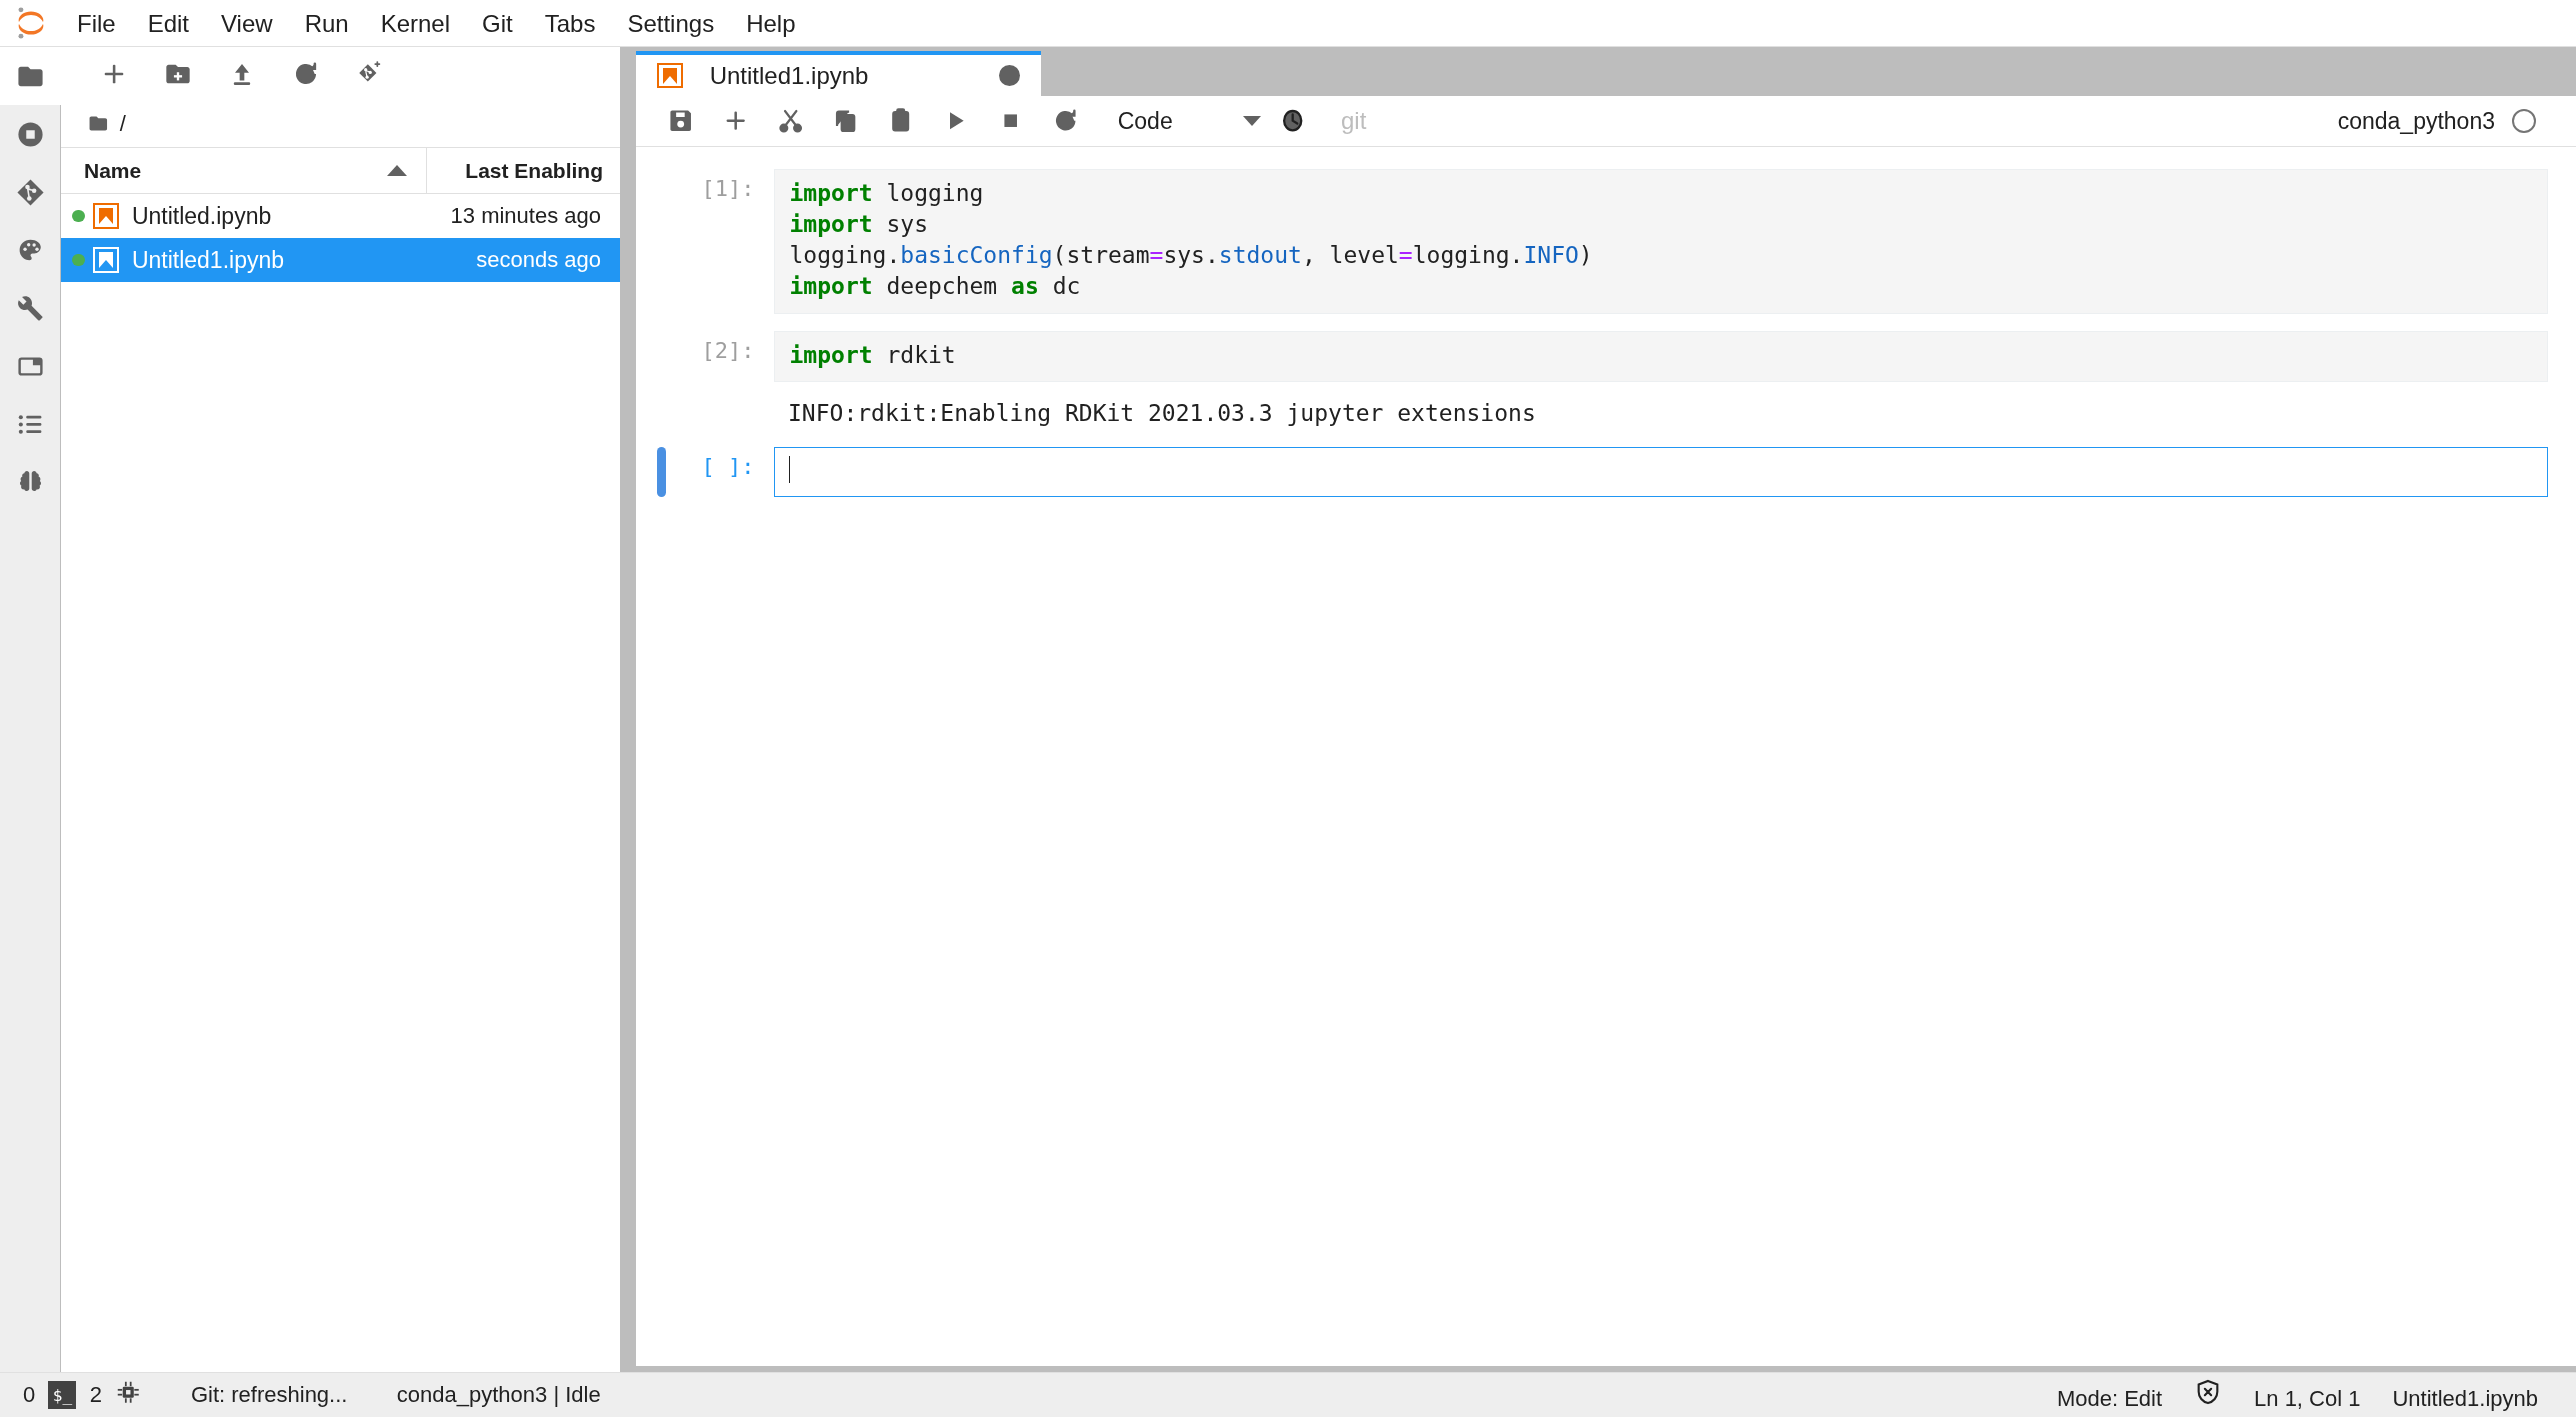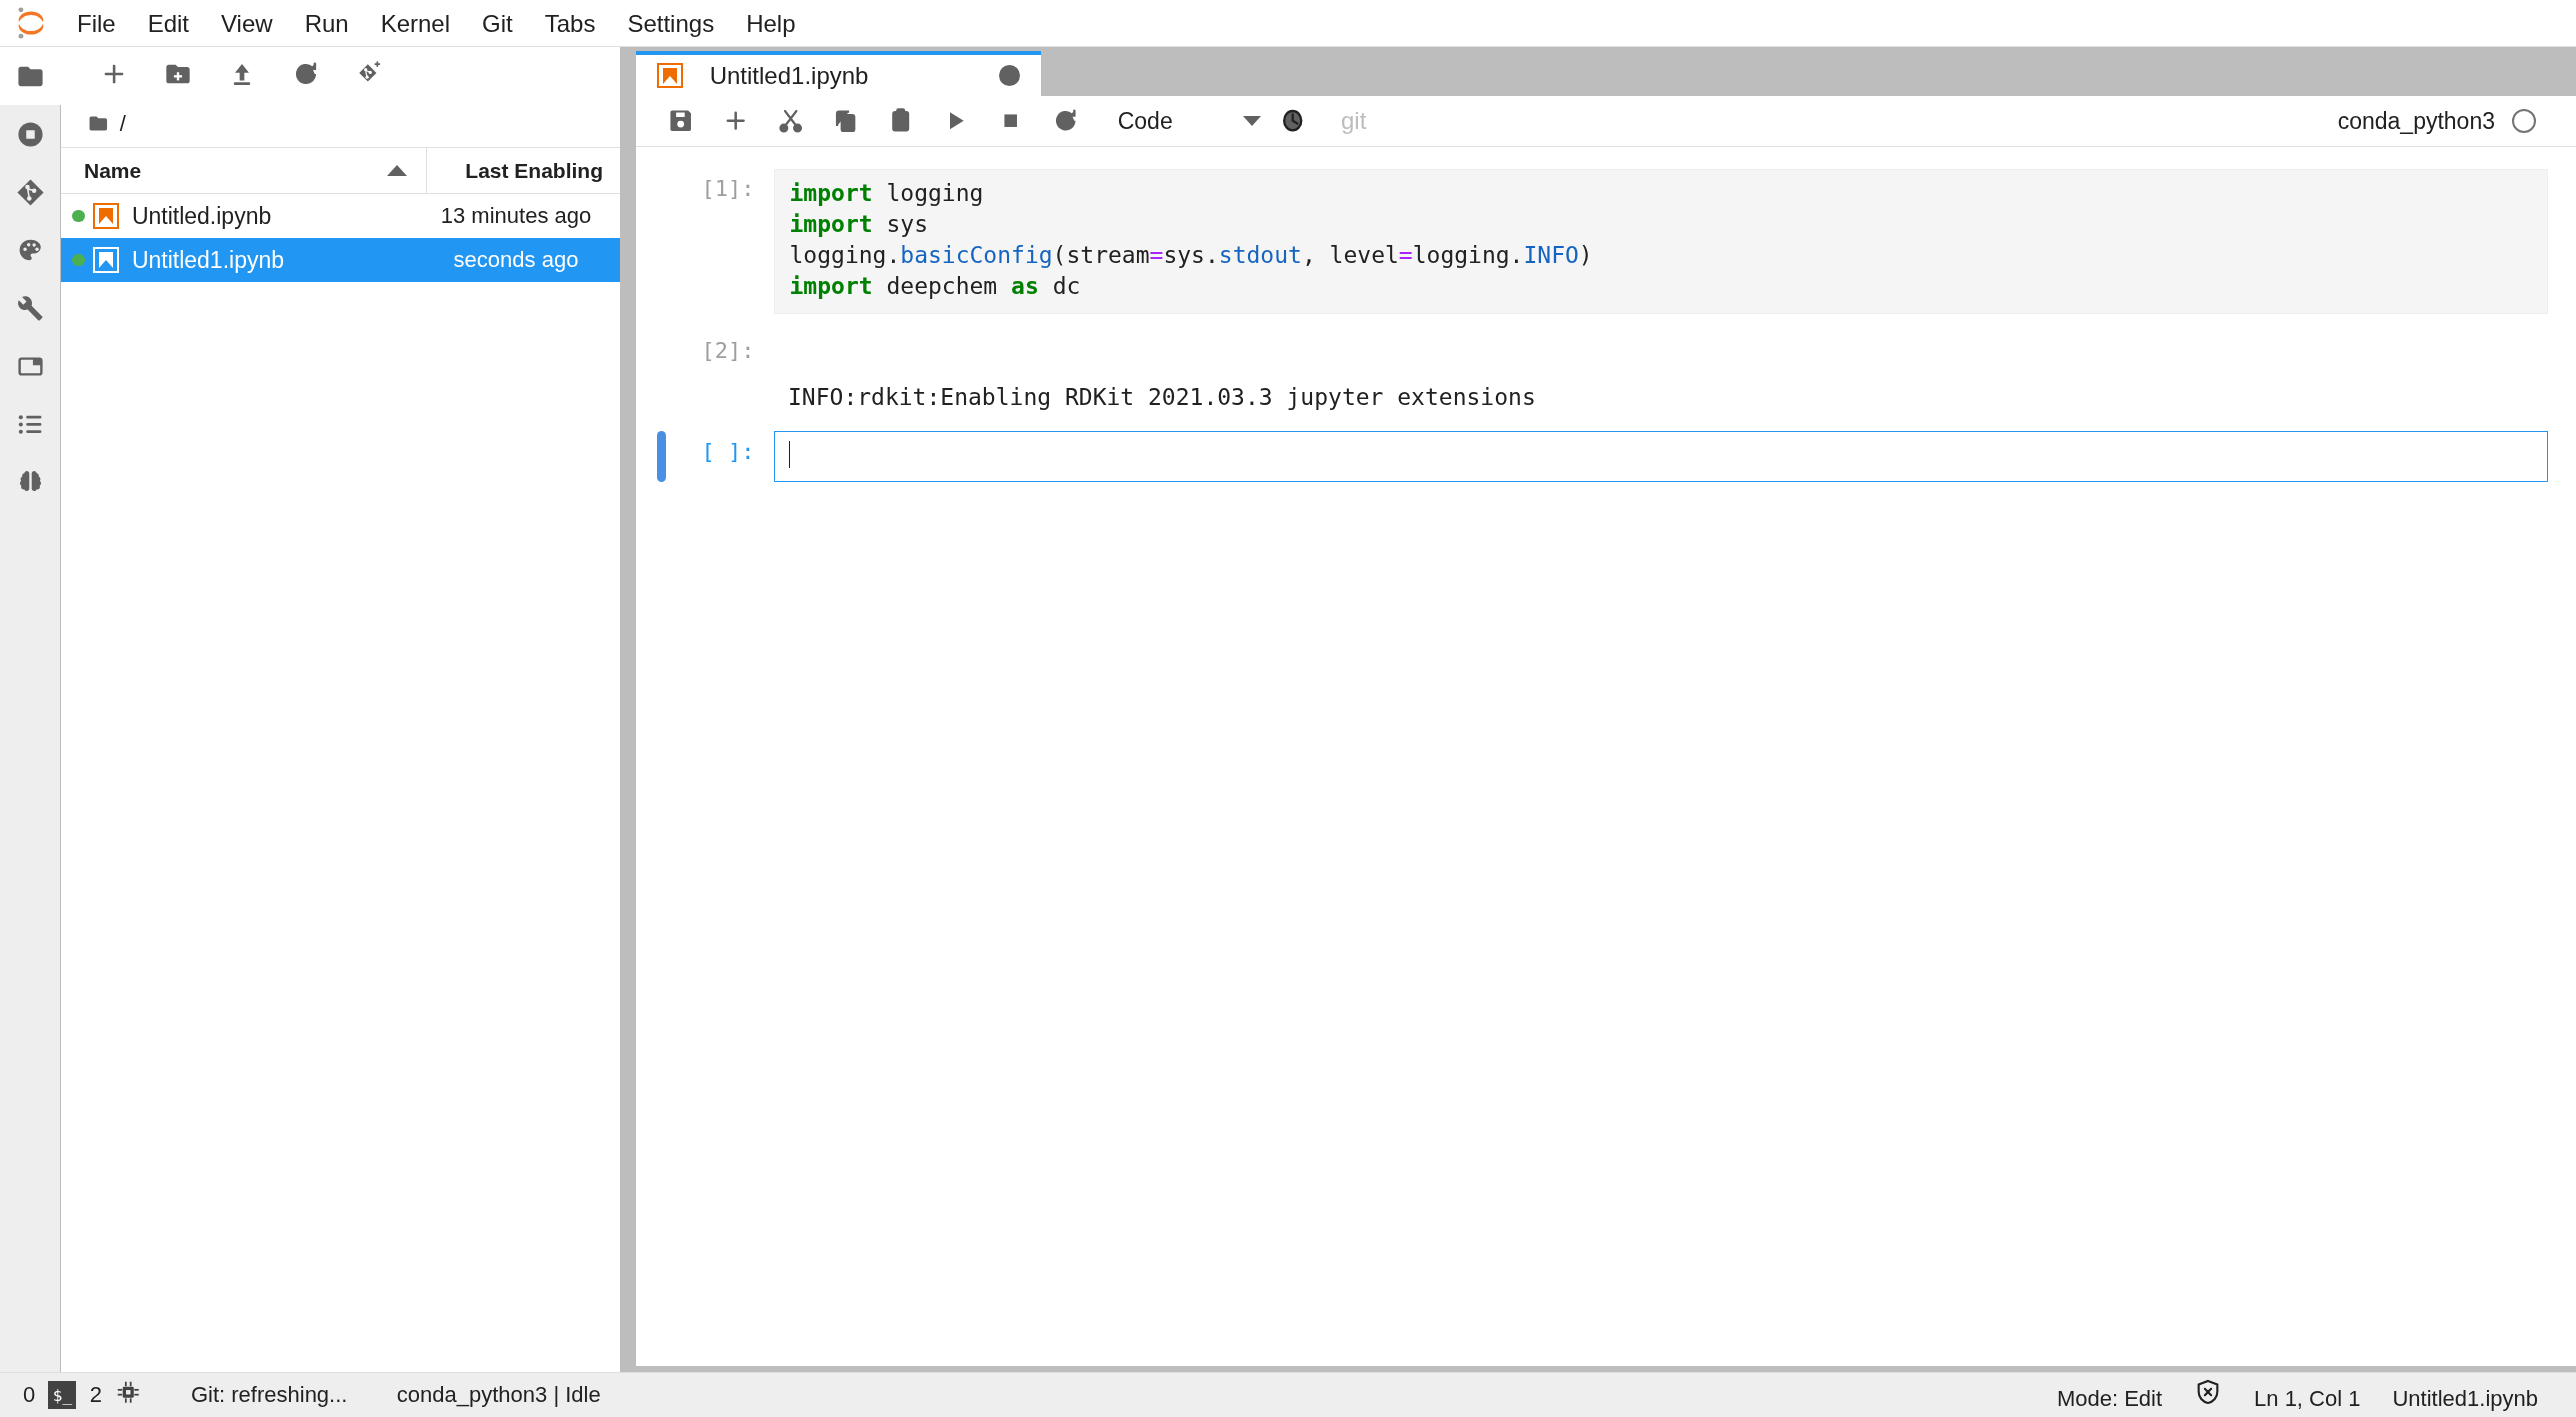--- a/index.html
+++ b/index.html
@@ -121,21 +121,21 @@
   .nb-icon i {
     display: block; width: 0; height: 0;
     border-left: 7.6px solid #ef6c00;
     border-right: 7.6px solid #ef6c00;
     border-bottom: 8.5px solid transparent;
     border-top: 8.5px solid #ef6c00;
   }
   .fb-row.selected .nb-icon { border-color: #fff; background: transparent; }
   .fb-row.selected .nb-icon i { border-left-color: #fff; border-right-color: #fff; border-top-color: #fff; }
   .fb-name { flex: 1 1 auto; white-space: nowrap; overflow: hidden; }
-  .fb-mod { flex: 0 0 189px; text-align: center; padding-right: 19px; font-size: 22px; }
+  .fb-mod { flex: 0 0 189px; text-align: right; padding-right: 19px; font-size: 22px; }
 
   
   .dock {
     flex: 1 1 auto; min-width: 0;
     background: #bdbdbd;
     display: flex; flex-direction: column;
     padding: 0 0 0 15px;
   }
   .tabbar {
     height: 49px; flex: 0 0 49px;
@@ -497,20 +497,21 @@
             <div class="prompt">[1]:</div>
             <div class="editor"><span class="tok-kw">import</span> logging
 <span class="tok-kw">import</span> sys
 logging.<span class="tok-fn">basicConfig</span>(stream<span class="tok-op">=</span>sys.<span class="tok-fn">stdout</span>, level<span class="tok-op">=</span>logging.<span class="tok-fn">INFO</span>)
 <span class="tok-kw">import</span> deepchem <span class="tok-kw">as</span> dc</div>
           </div>
 
           <div class="cell">
             <div class="cell-bar"></div>
             <div class="prompt">[2]:</div>
+            <div class="editor"><span class="tok-kw">import</span> rdkit</div>
           </div>
           <div class="output">
             <div class="output-spacer"></div>
             <div class="output-text">INFO:rdkit:Enabling RDKit 2021.03.3 jupyter extensions</div>
           </div>
 
           <div class="cell active">
             <div class="cell-bar"></div>
             <div class="prompt">[ ]:</div>
             <div class="editor"><span class="caret"></span></div>

